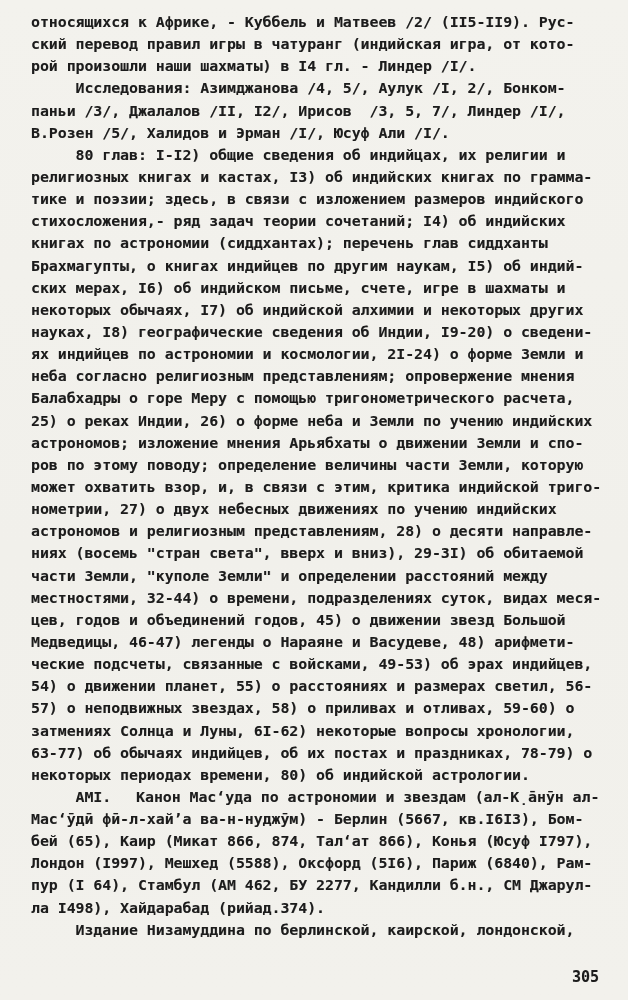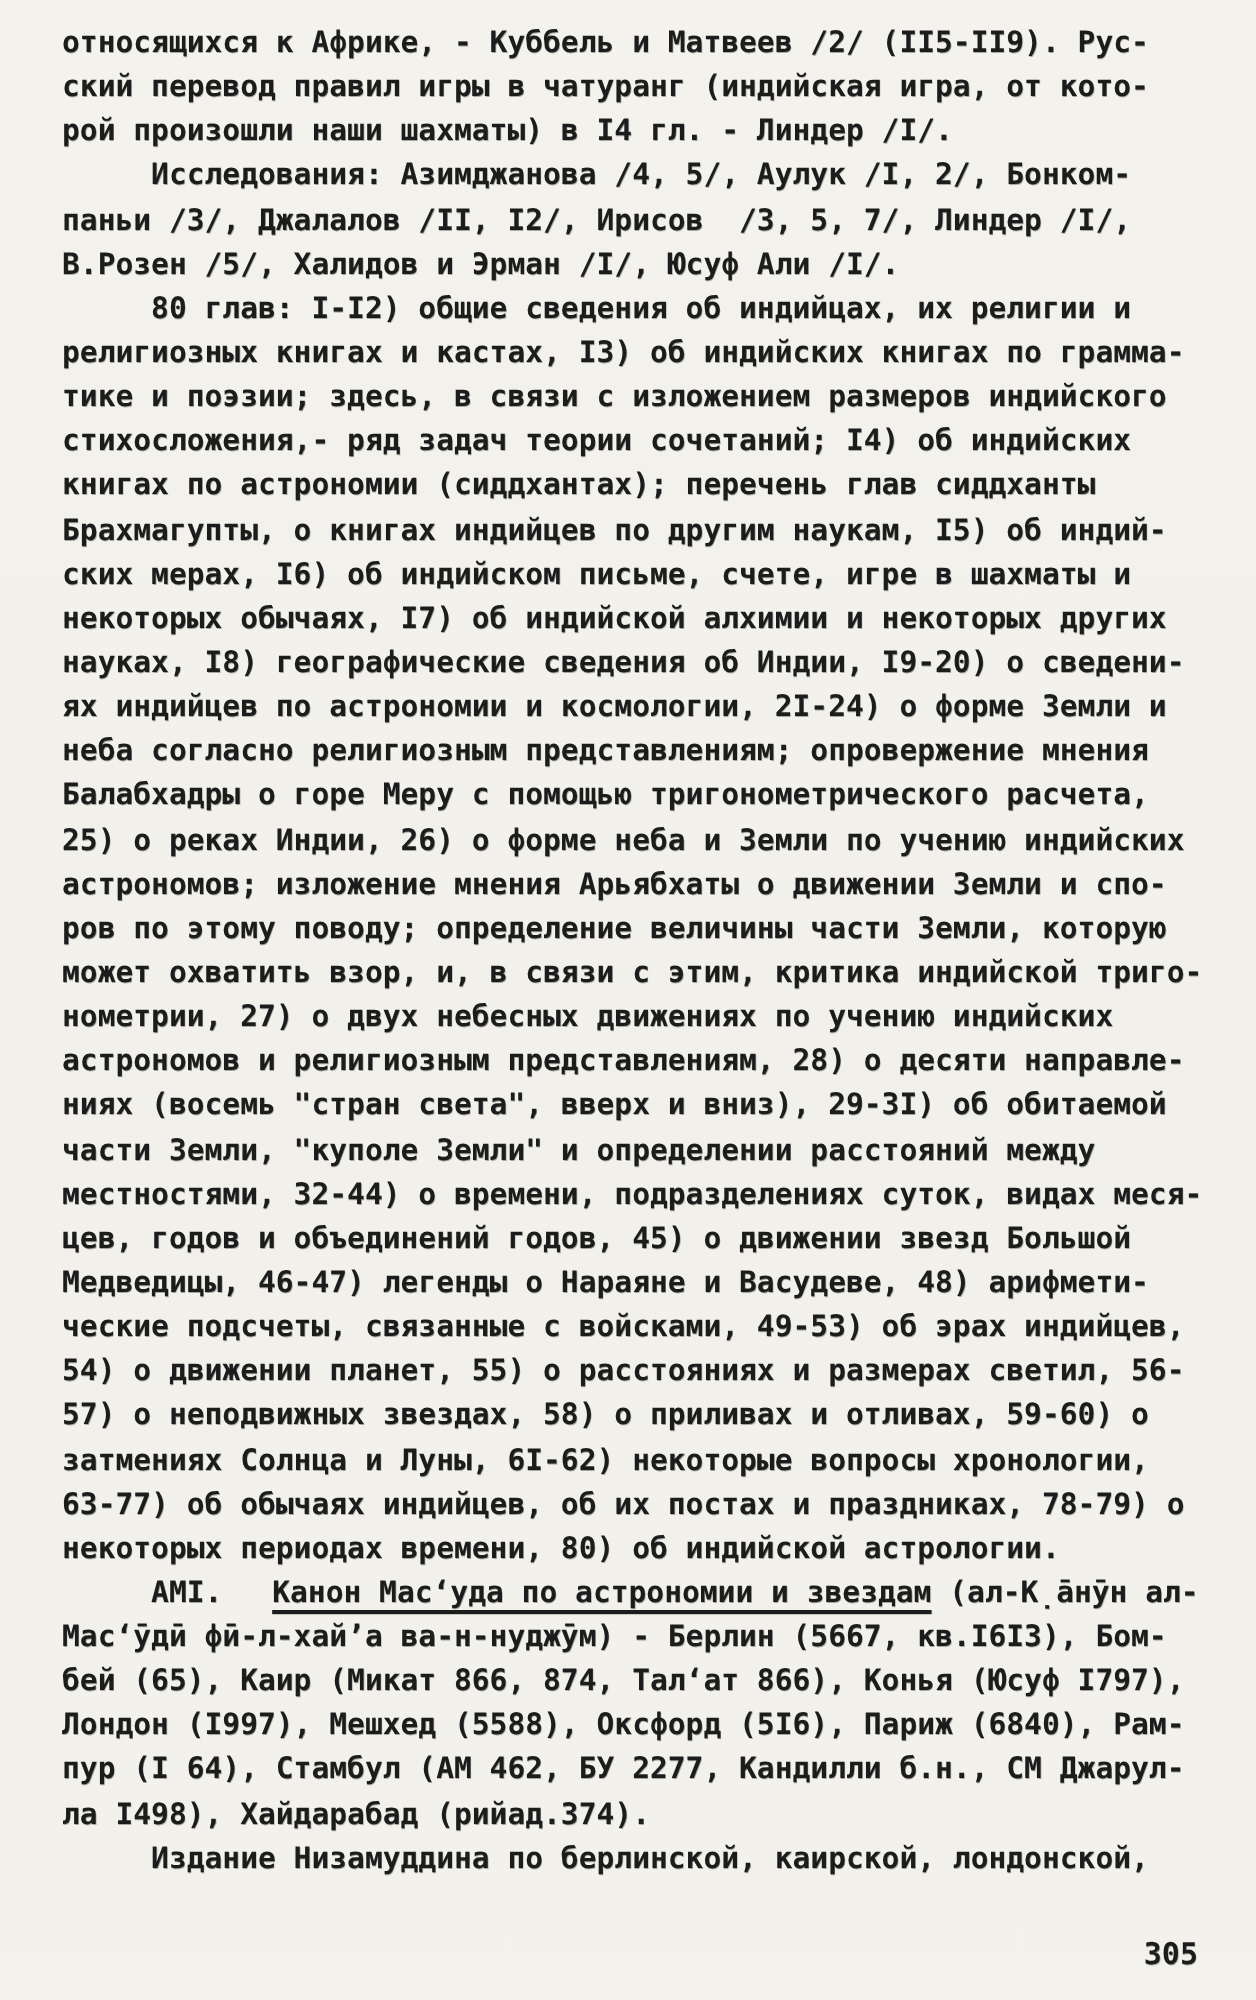--- a/index.html
+++ b/index.html
@@ -24,21 +24,20 @@
     top: 11px;
     font-size: 14.8px;
     line-height: 22.15px;
     font-weight: 700;
     white-space: pre;
     letter-spacing: 0;
     text-shadow: 0.3px 0.3px 0 rgba(30,30,30,0.35);
   }
   .line { height: 22.15px; }
   .underline {
-    text-decoration: underline;
     text-underline-offset: 4px;
     text-decoration-thickness: 1.5px;
     padding-left: 16px;
   }
   .page-number {
     position: absolute;
     right: 29px;
     top: 968px;
     font-size: 15px;
     font-weight: 700;

